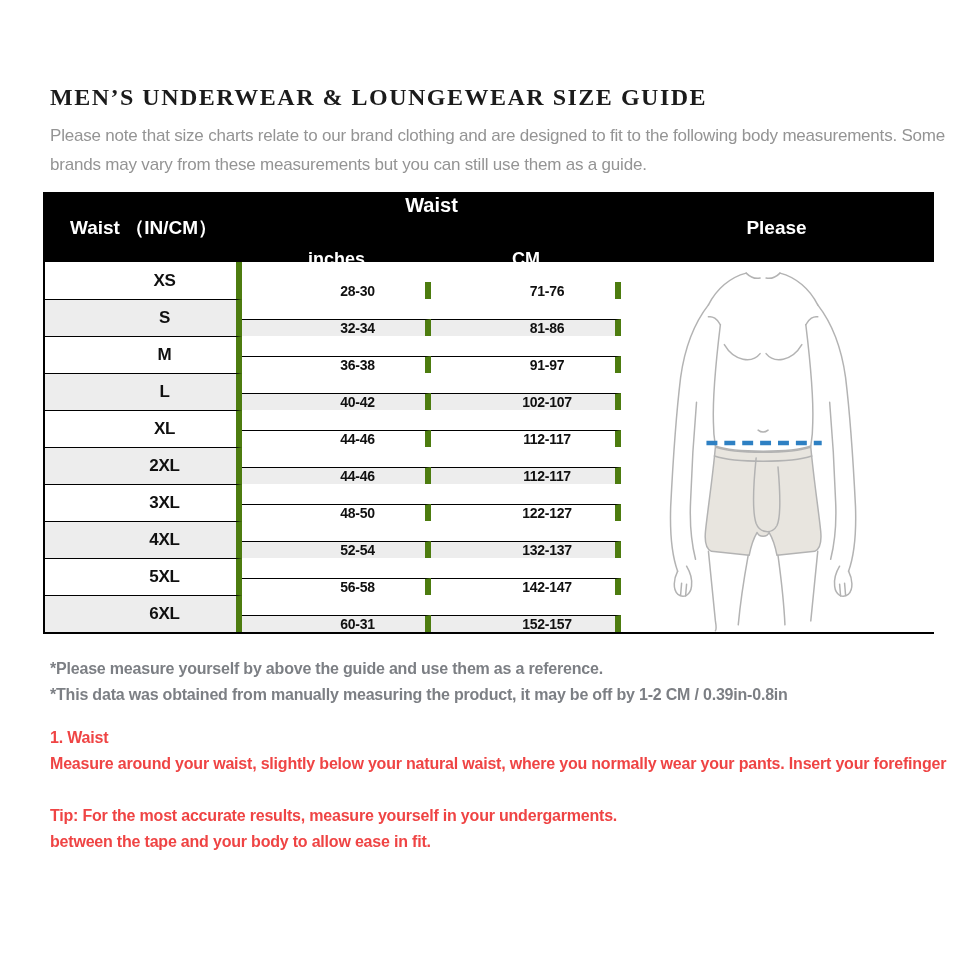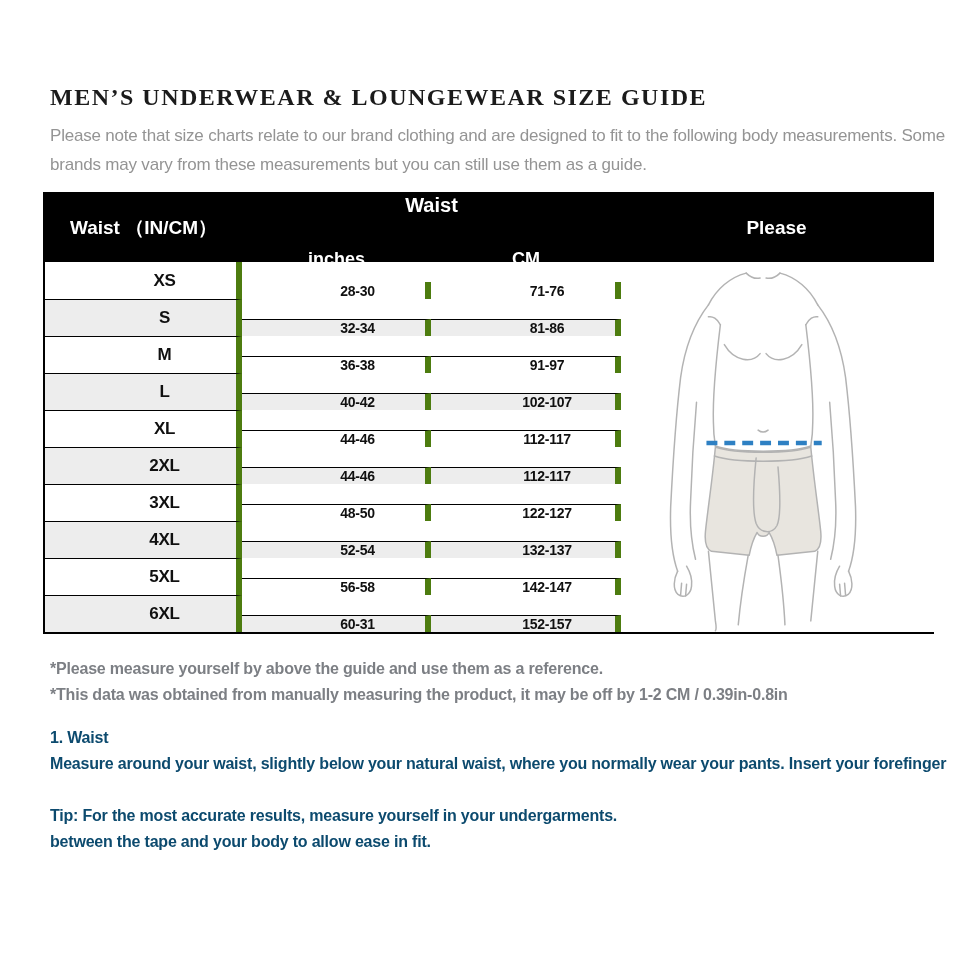--- a/index.html
+++ b/index.html
@@ -40,21 +40,21 @@
   .stripe { background: #ededed; }
   .size-cell { font-size: 17px; font-weight: bold; letter-spacing: -0.3px; }
   .num-cell { font-size: 14px; font-weight: bold; letter-spacing: -0.3px; margin-top: 20px; }
   .figure-cell { grid-column: 4; grid-row: 1 / span 10; border-top: none; background: #fff;
                  display: flex; align-items: center; justify-content: center; }
 
   
   .notes { margin: 22px 0 0 7px; color: #7c7f84; font-size: 16px; }
   .note-line { display: block; white-space: nowrap; line-height: 26px; font-weight: bold;
                letter-spacing: -0.2px; }
-  .section { margin: 17px 0 0 7px; color: #0c4a6e; font-size: 16px; }
+  .section { margin: 17px 0 0 7px; color: #ef4444; font-size: 16px; }
   .section .note-line { font-weight: bold; }
   .tip { margin-top: 26px; }
 </style>
 </head>
 <body>
 
 <div class="page">
 
   <h1 class="title">MEN’S UNDERWEAR &amp; LOUNGEWEAR SIZE GUIDE</h1>
 

